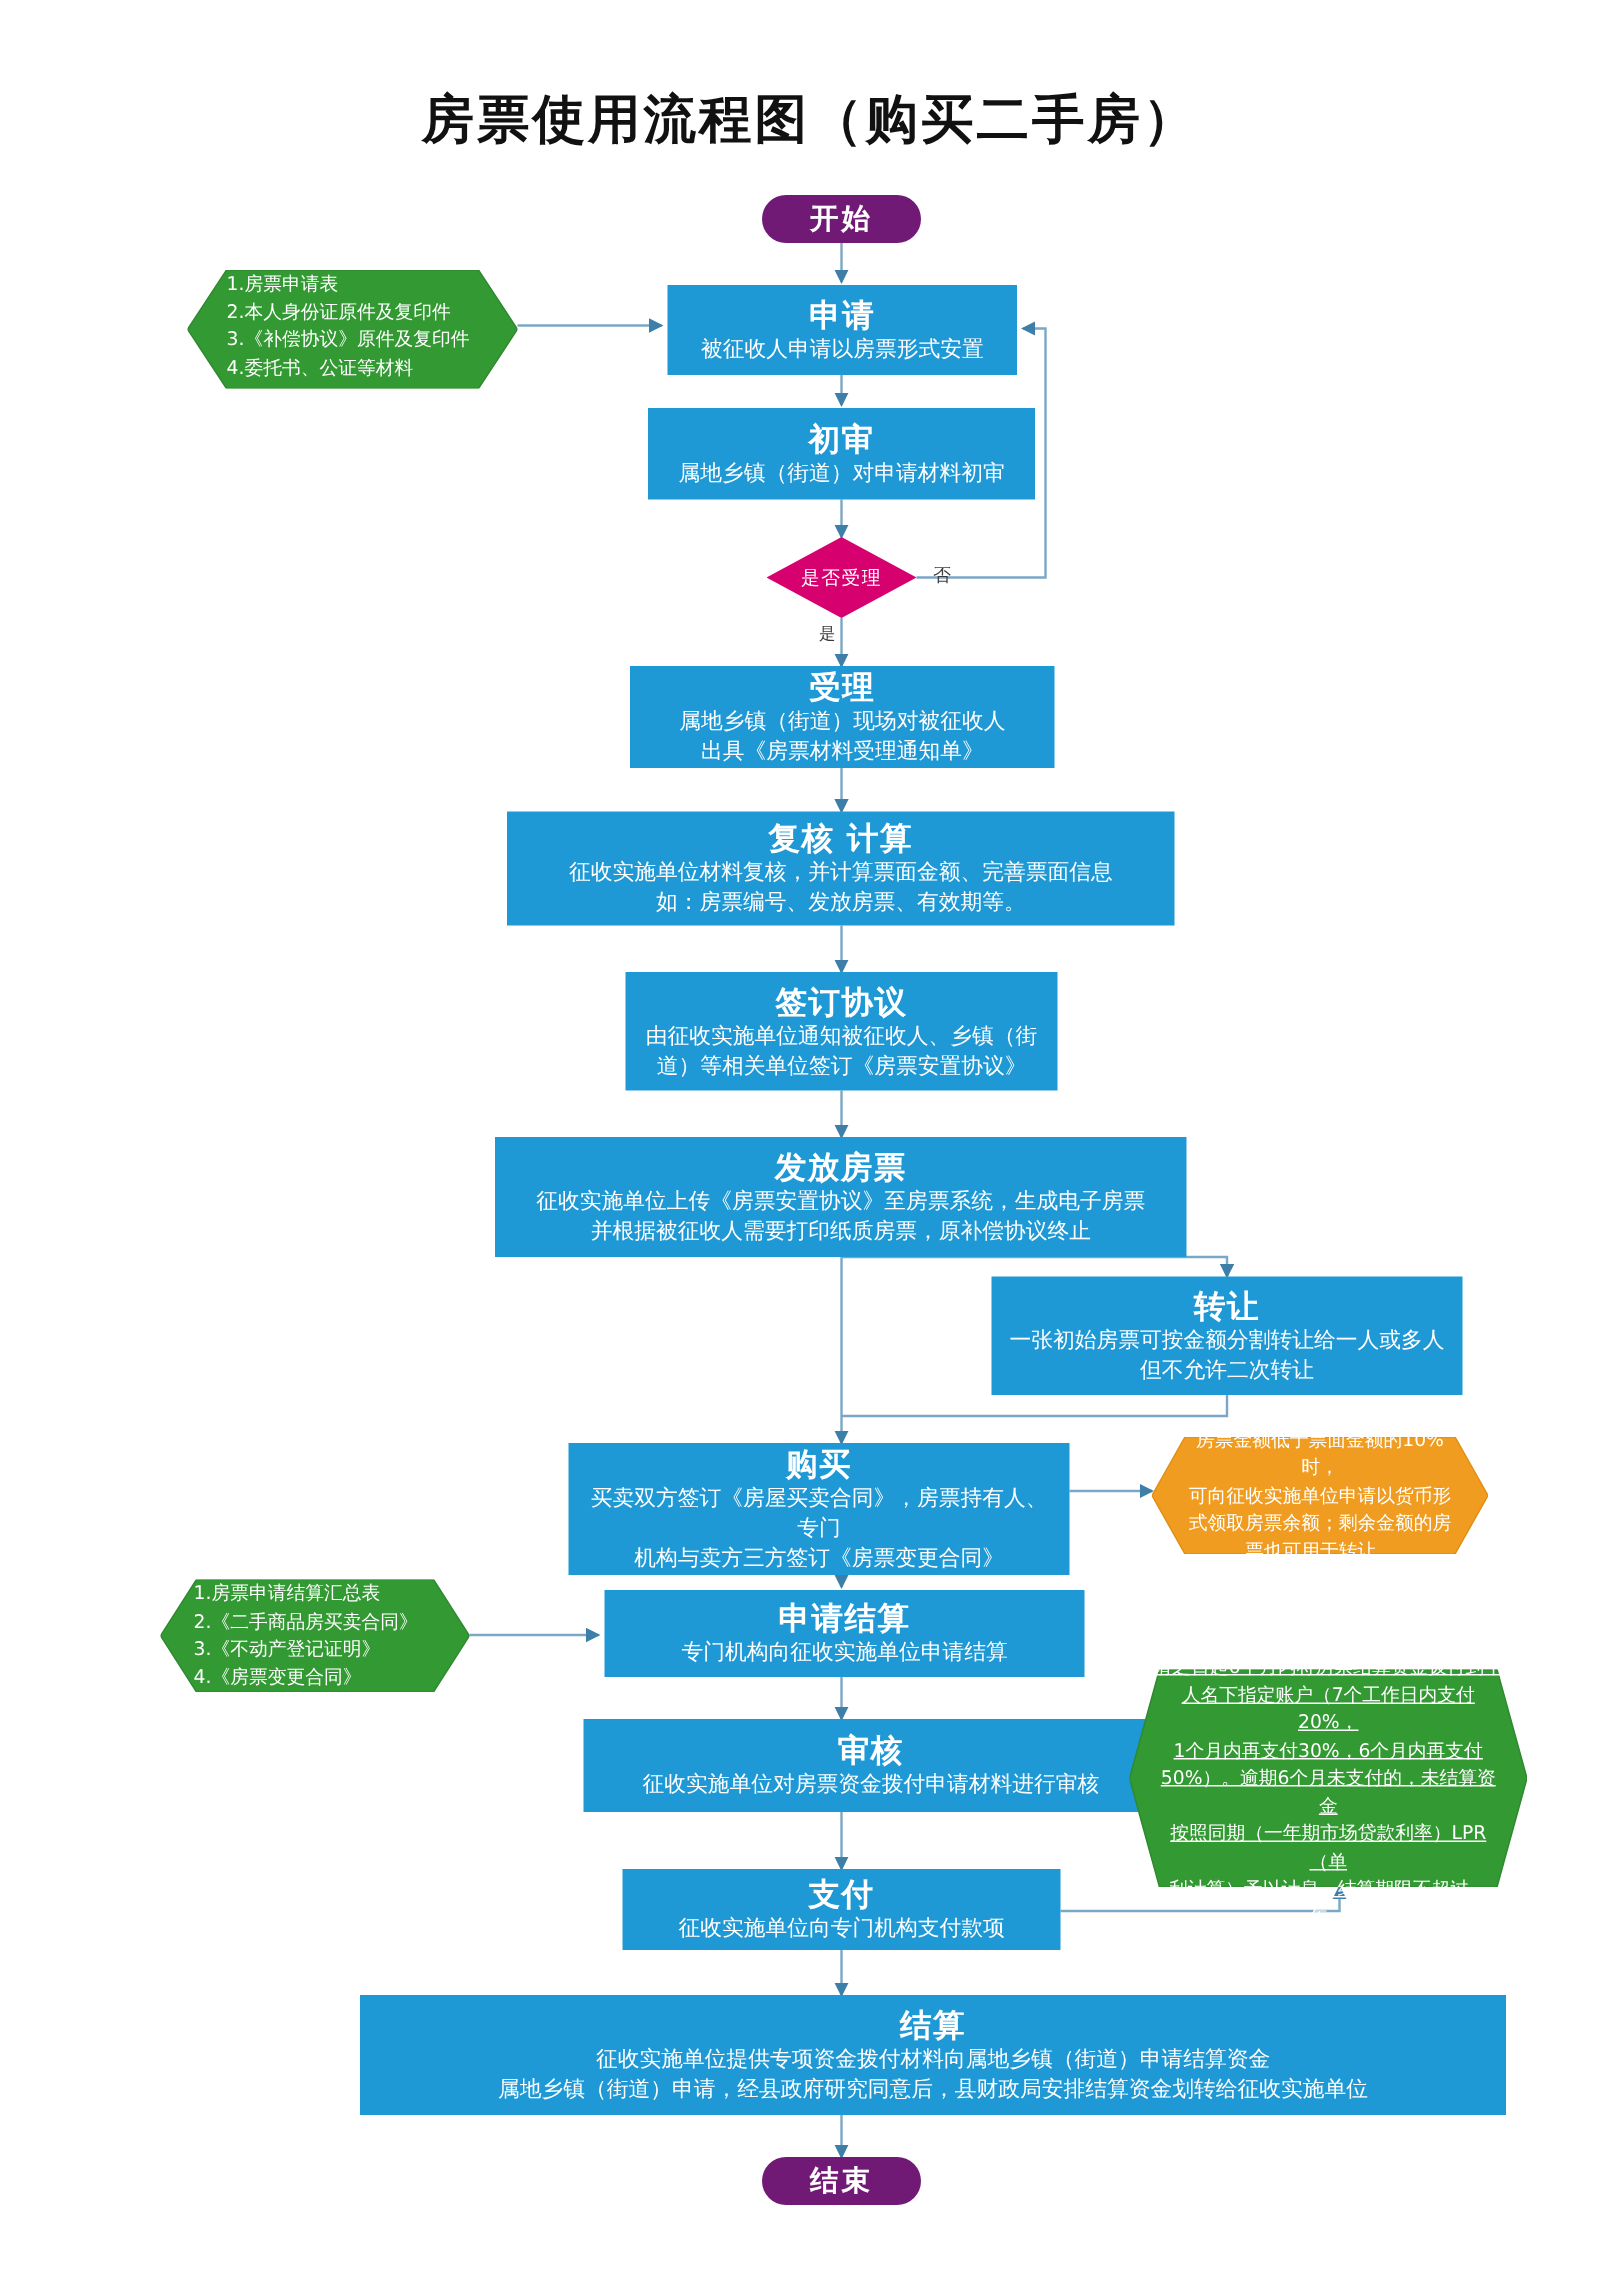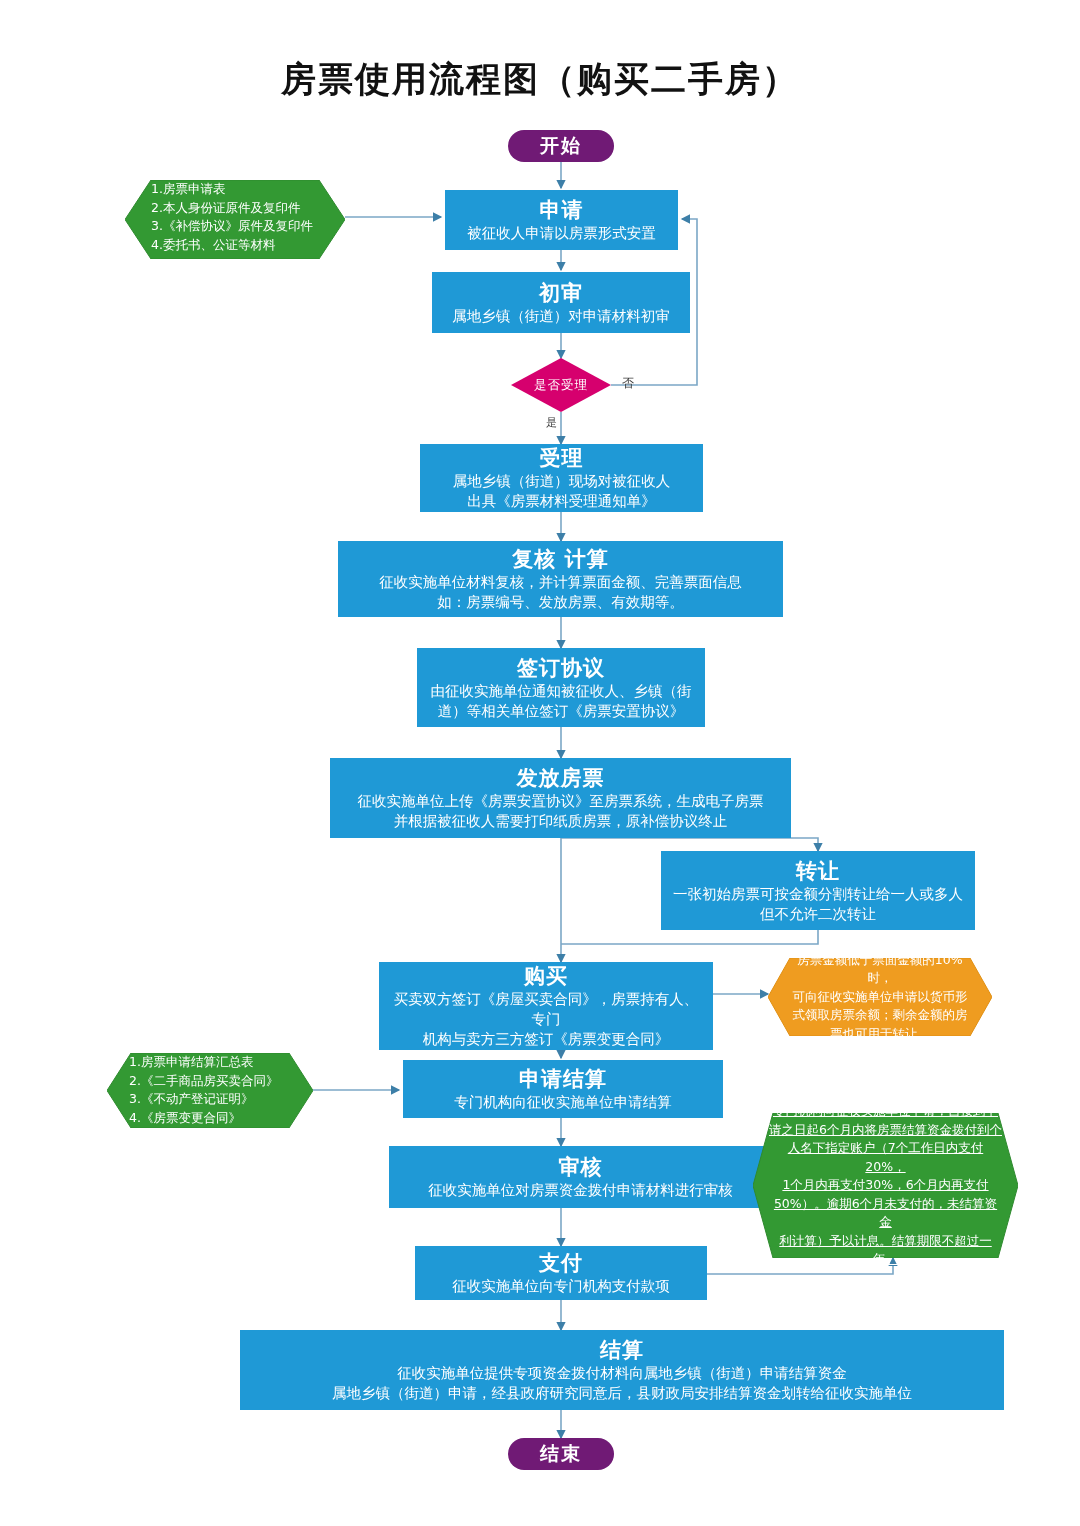--- a/index.html
+++ b/index.html
@@ -218,18 +218,19 @@
   <div class="hexwrap center" style="left:753px;top:1113px;width:265px;height:145px;">
     <svg width="265" height="145" viewBox="0 0 265 145">
       <polygon points="20,0 245,0 265,72.5 245,145 20,145 0,72.5" fill="#339933" stroke="#2f8a2f" stroke-width="1"></polygon>
     </svg>
     <div class="hexcontent" style="padding:0 16px;text-decoration:underline;">
       <div class="line">专门机构向征收实施单位申请，自接到申</div>
       <div class="line">请之日起6个月内将房票结算资金拨付到个</div>
       <div class="line">人名下指定账户（7个工作日内支付20%，</div>
       <div class="line">1个月内再支付30%，6个月内再支付</div>
       <div class="line">50%）。逾期6个月未支付的，未结算资金</div>
+      <div class="line">按照同期（一年期市场贷款利率）LPR（单</div>
       <div class="line">利计算）予以计息。结算期限不超过一</div>
       <div class="line">年。</div>
     </div>
   </div>
 
 </div>
 
 </body></html>

